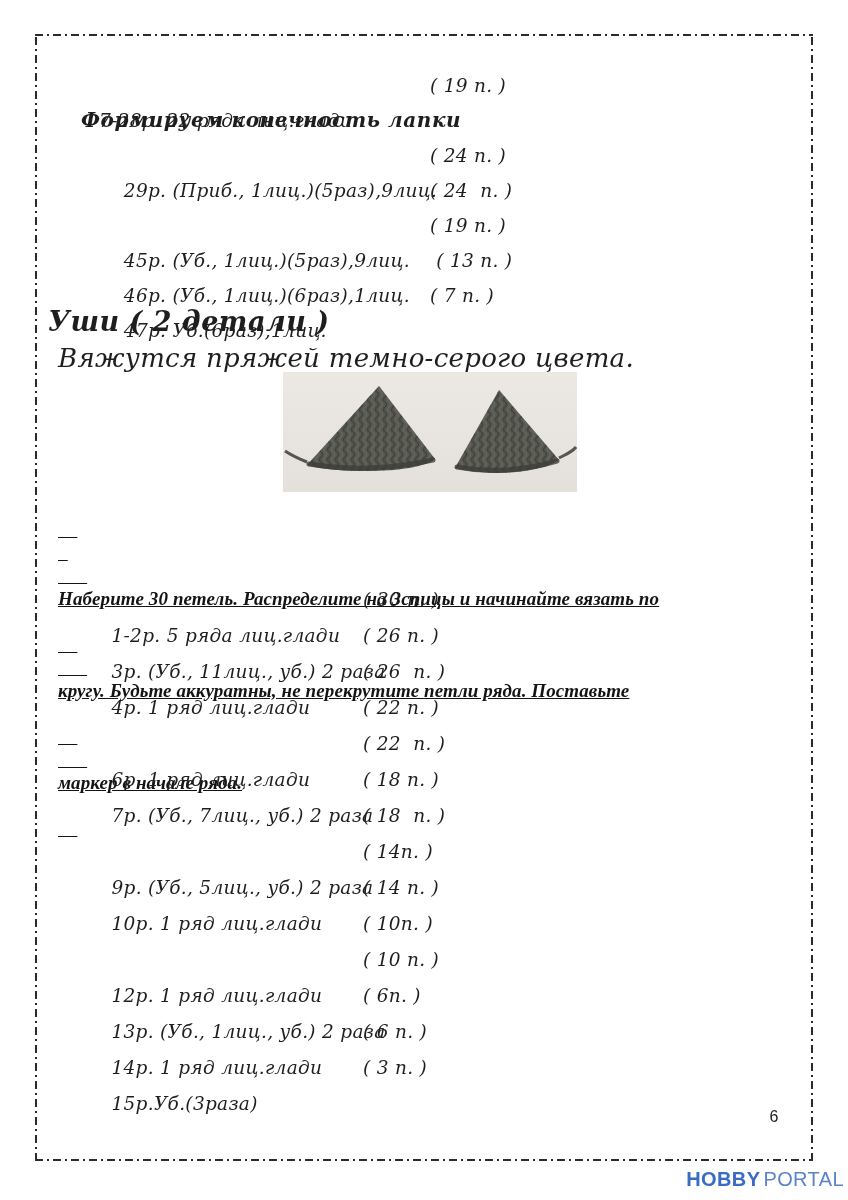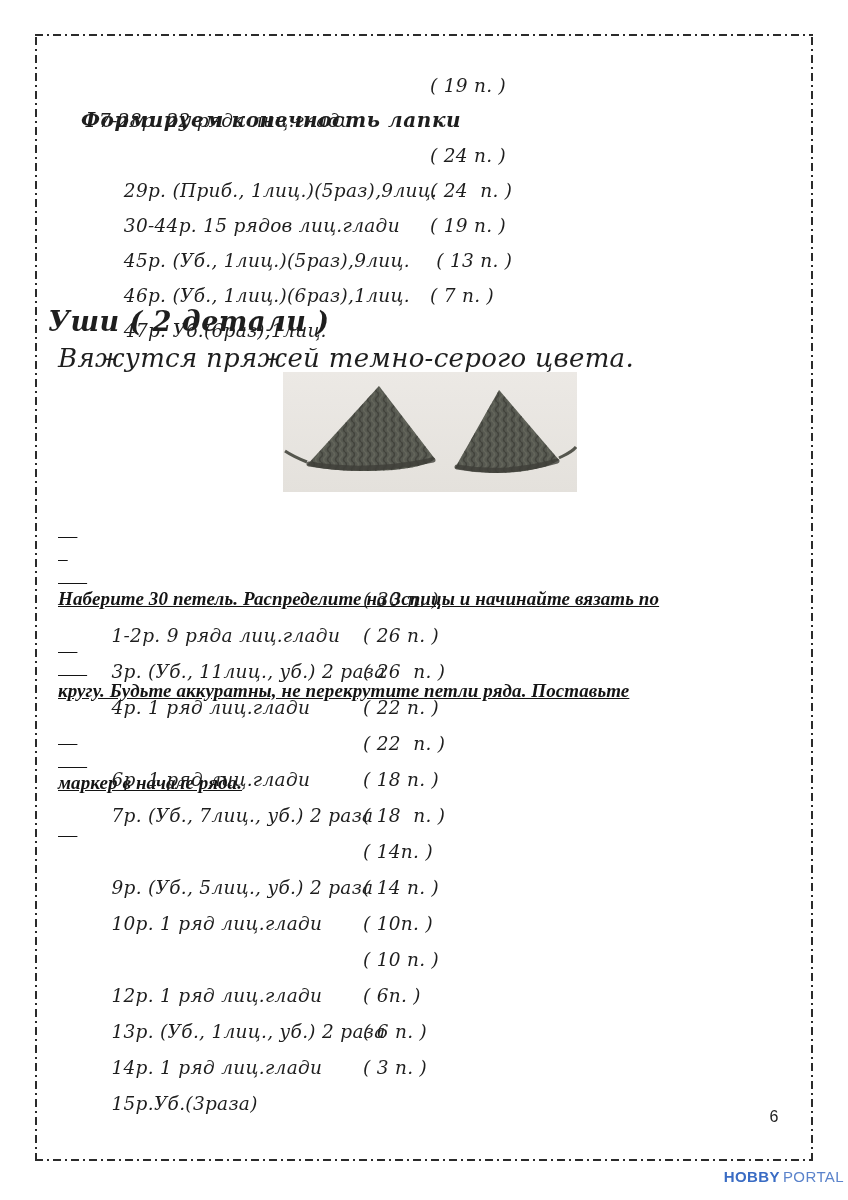--- a/index.html
+++ b/index.html
@@ -75,21 +75,21 @@
 
   .page-number {
     position: absolute; left: 762px; top: 1108px;
     width: 24px; text-align: center;
     font-family: "Liberation Sans", sans-serif;
     font-size: 16px; color: #222;
   }
   .footer-logo {
     position: absolute; top: 1168px; right: 4px;
     font-family: "Liberation Sans", sans-serif;
-    font-size: 15px; letter-spacing: 0.4px;
+    font-size: 20px; letter-spacing: 0.4px;
     white-space: nowrap;
   }
   .footer-logo .bold { font-weight: bold; color: #3a6cc4; }
   .footer-logo .light { font-weight: normal; color: #5b83cb; margin-left: 3px; }
 </style>
 </head>
 <body>
 
 <div class="page">
   <div class="frame"></div>
@@ -101,21 +101,20 @@
     </div>
     <div class="limb-heading">Формируем конечность лапки</div>
     <div>
 
         <div class="row">
           <span>29р. (Приб., 1лиц.)(5раз),9лиц.</span>
           <span class="cnt">( 24 п. )</span>
         </div>
 
         <div class="row">
-          <span>30-44р. 15 рядов лиц.глади</span>
           <span class="cnt">( 24  п. )</span>
         </div>
 
         <div class="row">
           <span>45р. (Уб., 1лиц.)(5раз),9лиц.</span>
           <span class="cnt">( 19 п. )</span>
         </div>
 
         <div class="row">
           <span>46р. (Уб., 1лиц.)(6раз),1лиц.</span>
@@ -166,21 +165,21 @@
       <div class="instr-line">Наберите 30 петель. Распределите на 3спицы и начинайте вязать по</div>
     
       <div class="instr-line">кругу. Будьте аккуратны, не перекрутите петли ряда. Поставьте</div>
     
       <div class="instr-line">маркер в начале ряда.</div>
     </div>
 
   <div class="bottom-list">
 
       <div class="row">
-        <span>1-2р. 9 ряда лиц.глади</span>
+        <span>1-2р. 5 ряда лиц.глади</span>
         <span class="cnt">( 30 п. )</span>
       </div>
 
       <div class="row">
         <span>3р. (Уб., 11лиц., уб.) 2 раза</span>
         <span class="cnt">( 26 п. )</span>
       </div>
 
       <div class="row">
         <span>4р. 1 ряд лиц.глади</span>

